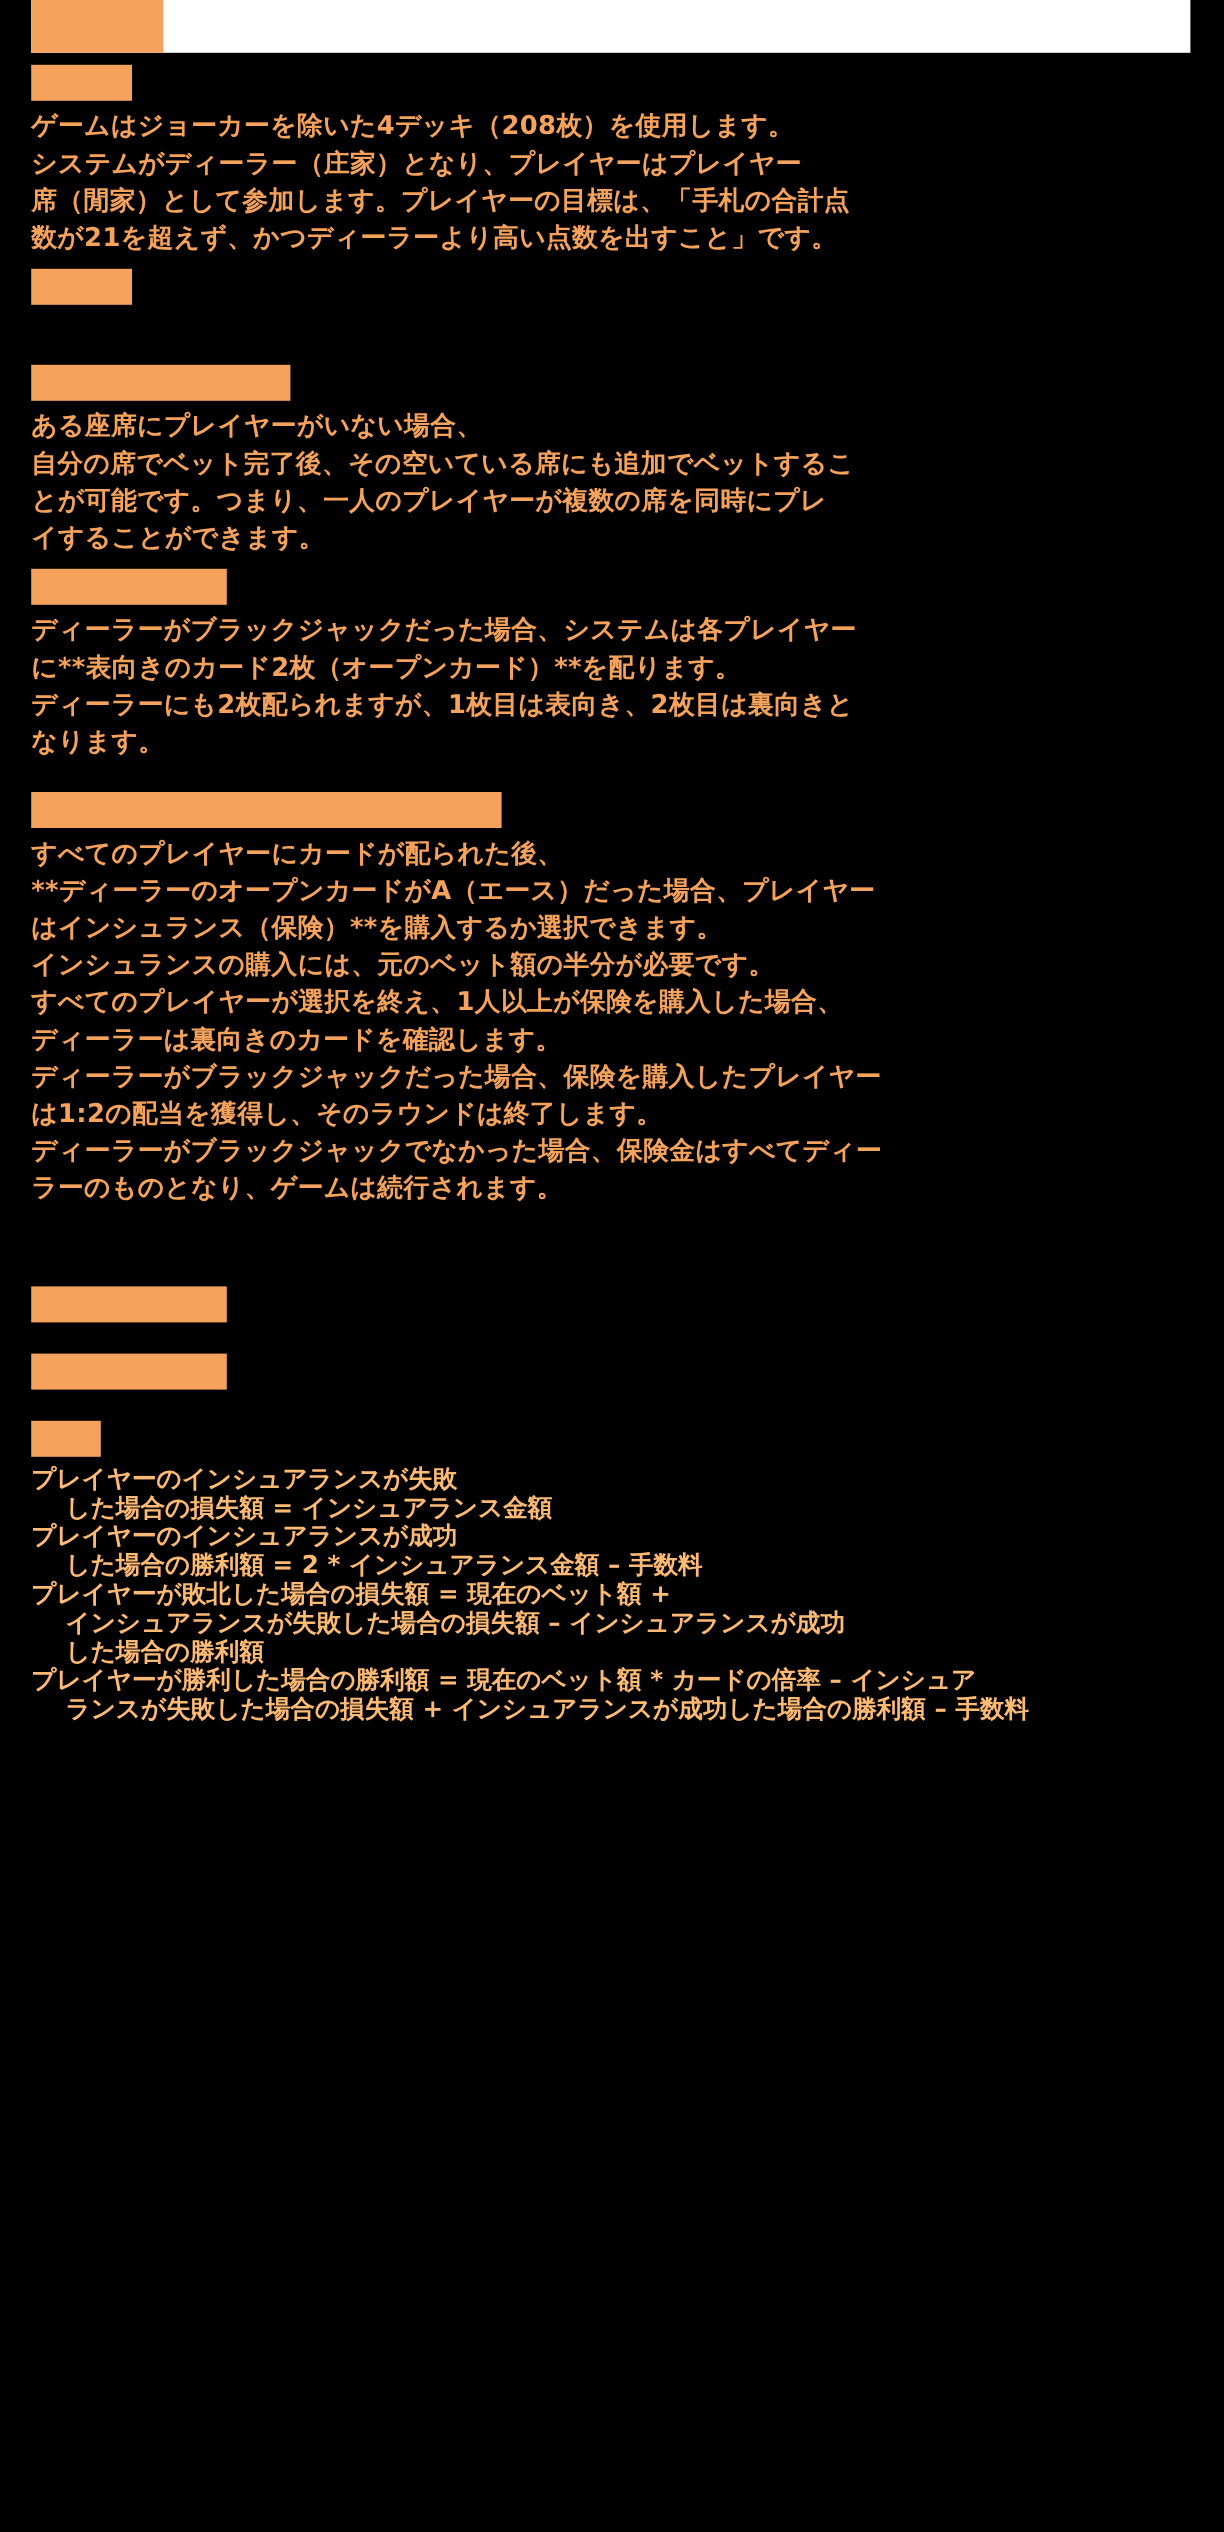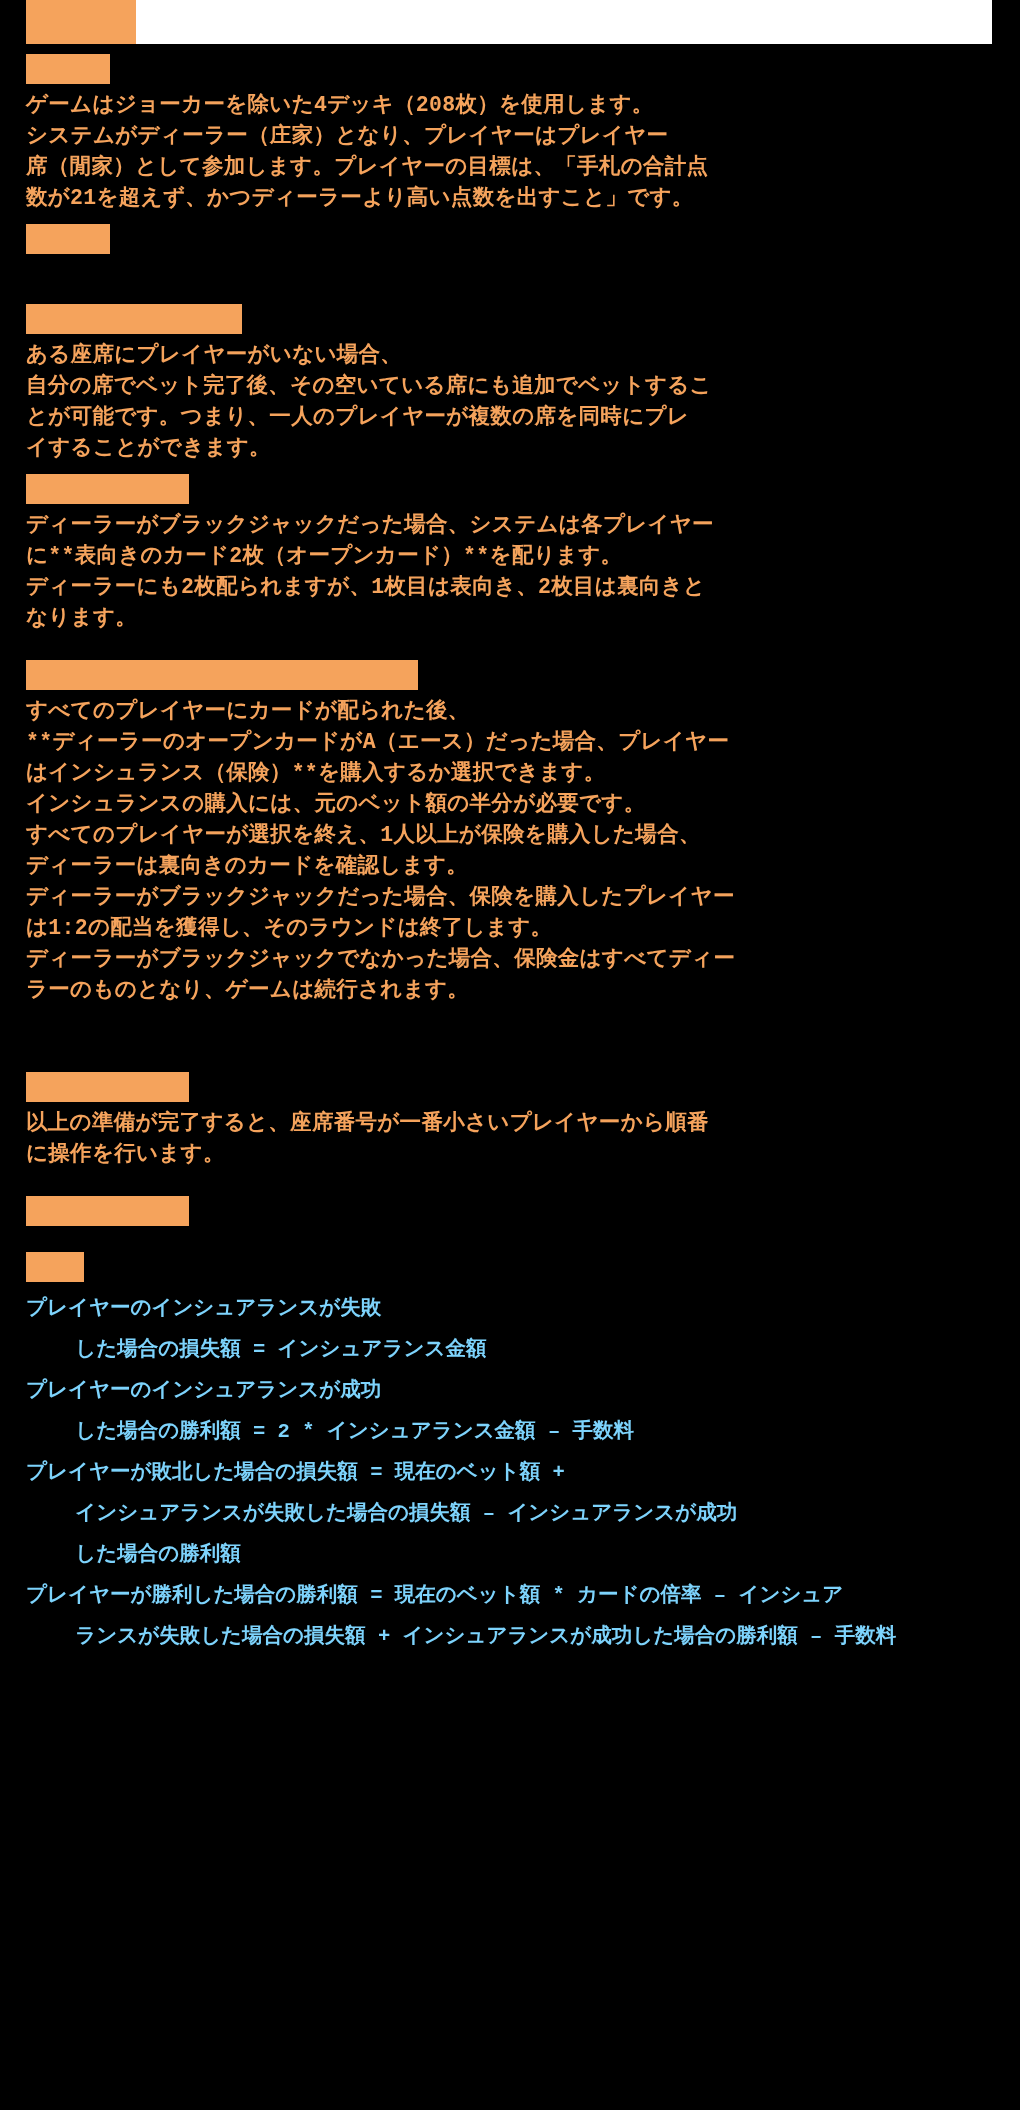--- a/index.html
+++ b/index.html
@@ -34,21 +34,20 @@
     left: 0;
     width: 110px;
     height: 44px;
     background: #f5a35c;
   }
   .content {
     position: relative;
     padding: 44px 26px 20px 26px;
     box-sizing: border-box;
     width: 1020px;
-    font-family: Liberation Mono, monospace;
   }
   
   .bar {
     background: #f5a35c;
     height: 30px;
     margin: 10px 0 6px 0;
   }
   .bar.gap-top {
     margin-top: 26px;
   }
@@ -57,23 +56,23 @@
     color: #f5a35c;
     font-size: 21.5px;
     line-height: 31px;
     font-weight: bold;
     letter-spacing: 0.3px;
     white-space: pre-wrap;
     word-break: break-all;
   }
   .formula-block {
     margin: 0;
-    color: #7dd3fc;
+    color: #fdba74;
     font-size: 20.5px;
-    line-height: 41px;
+    line-height: 24px;
     font-weight: bold;
     white-space: pre-wrap;
     word-break: break-all;
   }
   .spacer-md { height: 34px; }
   .spacer-lg { height: 56px; }
 </style>
 </head>
 <body>
 
@@ -115,22 +114,20 @@
 すべてのプレイヤーが選択を終え、1人以上が保険を購入した場合、
 ディーラーは裏向きのカードを確認します。
 ディーラーがブラックジャックだった場合、保険を購入したプレイヤー
 は1:2の配当を獲得し、そのラウンドは終了します。
 ディーラーがブラックジャックでなかった場合、保険金はすべてディー
 ラーのものとなり、ゲームは続行されます。</p>
 
     <div class="spacer-lg"></div>
 
     <div class="bar" style="width:163px;"></div>
-    <p class="body">以上の準備が完了すると、座席番号が一番小さいプレイヤーから順番
-に操作を行います。</p>
 
     <div class="bar gap-top" style="width:163px;"></div>
 
     <div class="bar gap-top" style="width:58px;"></div>
     <p class="formula-block">プレイヤーのインシュアランスが失敗
     した場合の損失額 = インシュアランス金額
 プレイヤーのインシュアランスが成功
     した場合の勝利額 = 2 * インシュアランス金額 – 手数料
 プレイヤーが敗北した場合の損失額 = 現在のベット額 +
     インシュアランスが失敗した場合の損失額 – インシュアランスが成功

